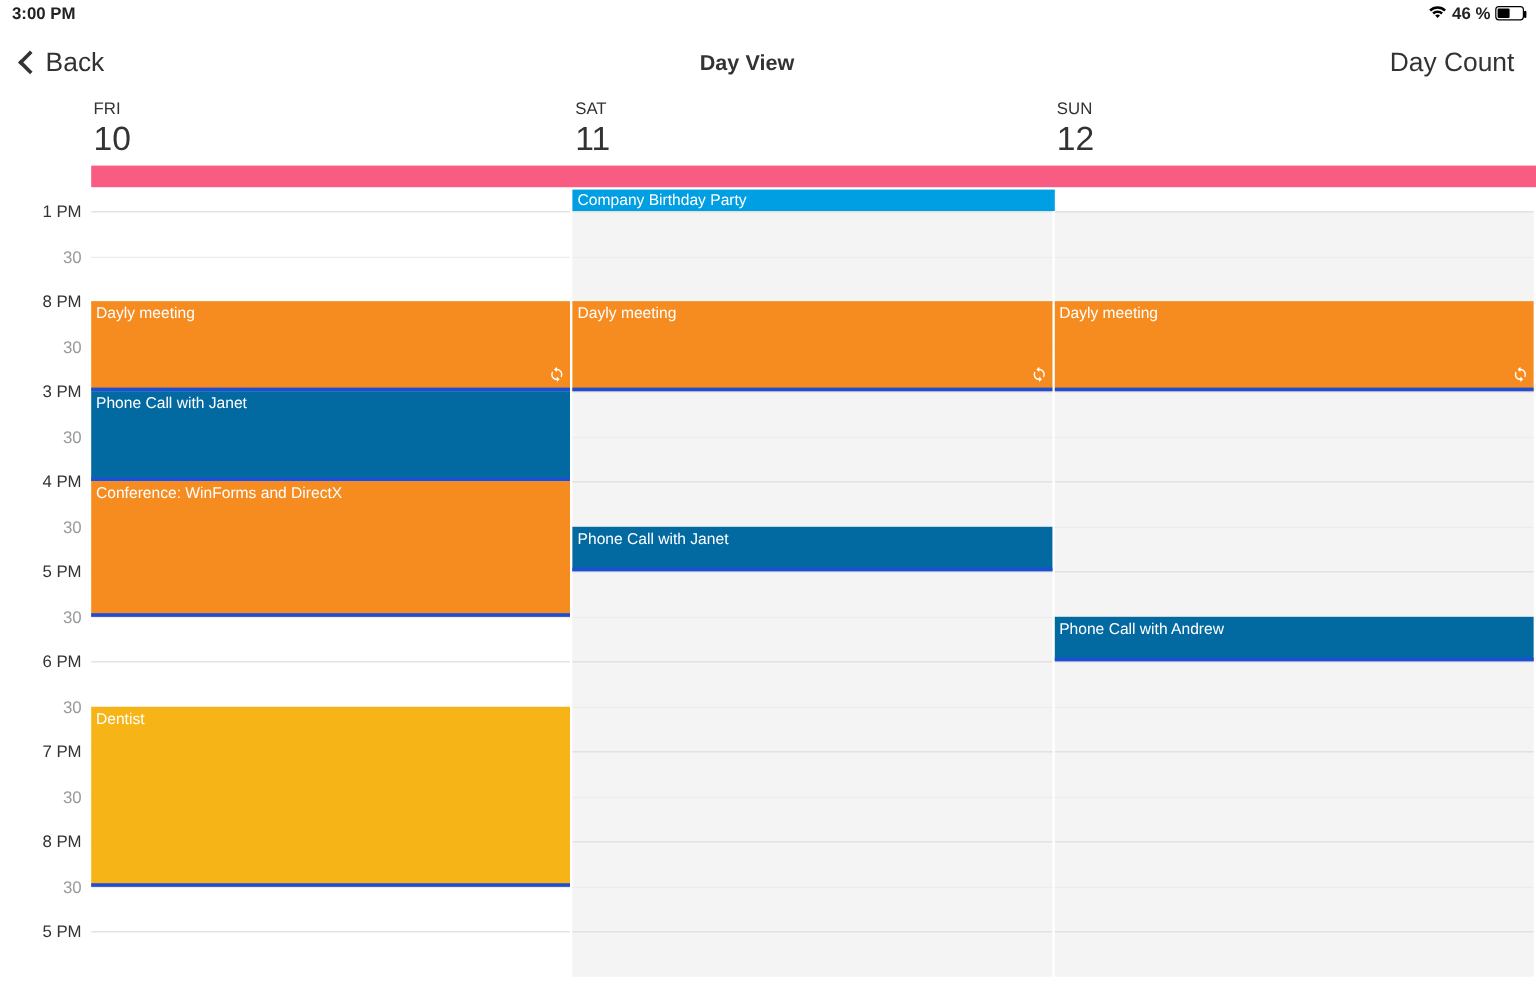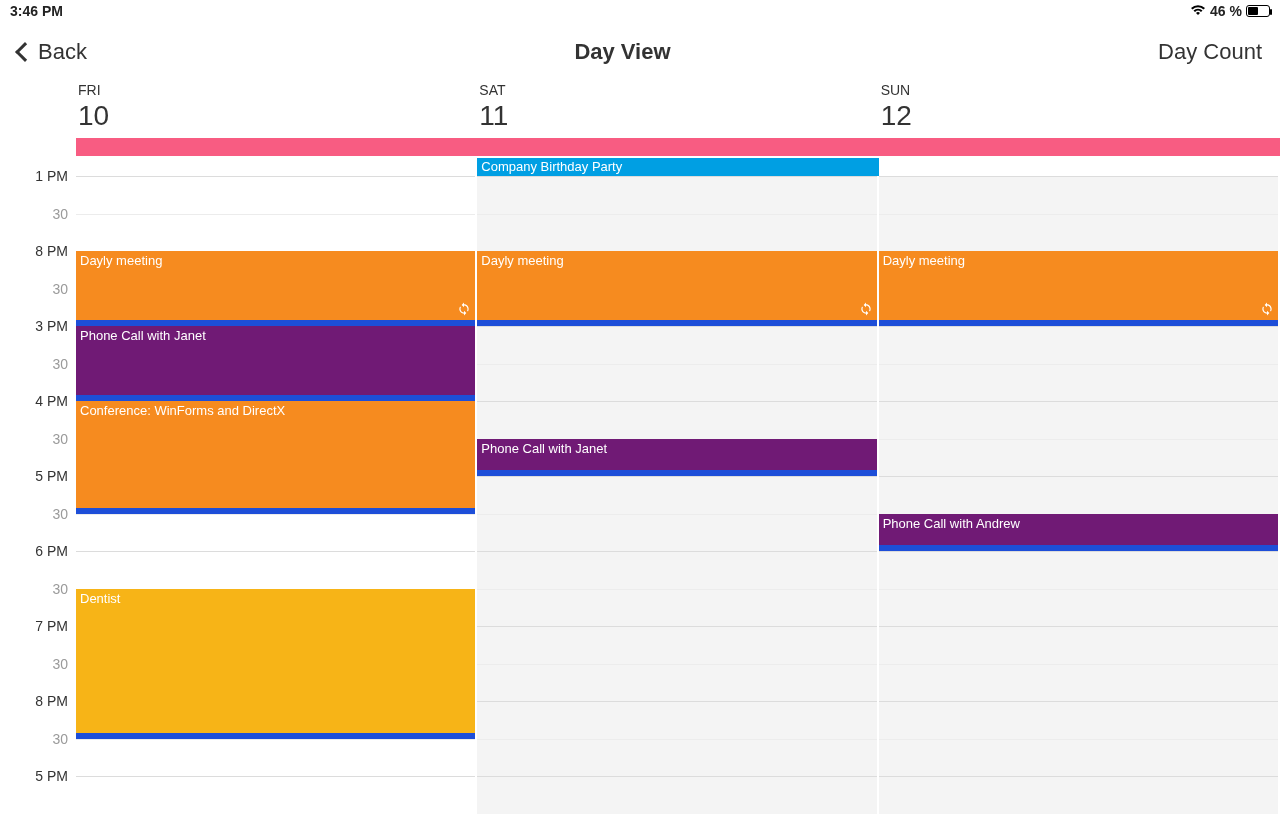--- a/index.html
+++ b/index.html
@@ -8,21 +8,21 @@
   .status-bar { height: 22px; display: flex; justify-content: space-between; align-items: center; padding: 0 10px; font-size: 14px; font-weight: 600; }
   .status-right { display: flex; align-items: center; gap: 4px; }
   .wifi-icon { display:inline-block; }
   .battery { width: 24px; height: 12px; border: 1px solid #000; border-radius: 3px; position: relative; display:inline-block; vertical-align: middle;}
   .battery::after { content:""; position:absolute; right:-3px; top:3px; width:2px; height:6px; background:#000; border-radius:1px;}
   .battery .fill { position:absolute; left:1px; top:1px; bottom:1px; width:46%; background:#000; border-radius:1px;}
   
   .nav-bar { height: 60px; display:flex; align-items:center; justify-content:space-between; padding: 0 18px; gap: 48px; }
   .back-btn { display:flex; align-items:center; font-size: 22px; color: #333; cursor:pointer; gap:2px;}
   .chevron { width: 14px; height: 14px; border-left: 3px solid #333; border-bottom: 3px solid #333; transform: rotate(45deg); margin-right:4px; }
-  .title { font-size: 22px; font-weight: 700; color:#333; }
+  .title { font-size: 18px; font-weight: 700; color:#333; }
   .right-btn { font-size: 22px; color:#333; cursor:pointer; }
   
   .calendar { position:relative; }
   .day-headers { display:flex; padding-left:76px; }
   .day-col-header { flex:1; padding: 0 2px; }
   .dow { font-size: 14px; color:#333; font-weight:500; }
   .dnum { font-size: 28px; color:#333; font-weight:400; margin-top:2px; }
   
   .allday-row { margin-top:6px; height:18px; position:relative; margin-left:76px; background:#fff; }
   .allday-bar { position:absolute; height:18px; background:#f85c82; }
@@ -34,32 +34,32 @@
   .time-gutter { position:absolute; left:0; top:0; width:76px; }
   .time-label { position:absolute; right:8px; font-size:14px; color:#333; transform: translateY(-50%); }
   .time-label.minor { color:#9a9a9a; }
   
   .day-columns { display:flex; margin-left:76px; position:relative; }
   .day-col { flex:1; position:relative; border-right: 2px solid #fff; }
   .slot { border-top:1px solid #ececec; box-sizing:border-box; }
   .slot.hour { border-top:1px solid #dcdcdc; }
   .slot.shade { background:#f4f4f4; }
   
-  .event { position:absolute; left:0; right:0; color:#fff; font-size:13px; padding:2px 4px; overflow:hidden; border-bottom:6px solid #1d4ed8; box-sizing:border-box;}
+  .event { position:absolute; left:0; right:0; color:#fff; font-size:13px; padding:2px 4px; overflow:hidden; border-bottom:3px solid #1d4ed8; box-sizing:border-box;}
   .orange { background:#f68b1f; }
-  .green { background:#701a75; }
+  .green { background:#0369a1; }
   .yellow { background:#f7b417; }
   .recur-icon { position:absolute; bottom:4px; right:4px; width:14px; height:14px; }
   .recur-icon svg { width:14px; height:14px; fill:#fff; }
 </style>
 </head>
 <body>
 
 <div class="status-bar">
-  <span>3:46 PM</span>
+  <span>3:00 PM</span>
   <span class="status-right">
     <span class="wifi-icon">
       <svg width="16" height="12" viewBox="0 0 16 12">
           <path d="M8 11 L6 9 A3 3 0 0 1 10 9 Z M3.5 6.5 A6.5 6.5 0 0 1 12.5 6.5 L11 8 A4.3 4.3 0 0 0 5 8 Z M1 4 A10 10 0 0 1 15 4 L13.5 5.5 A7.8 7.8 0 0 0 2.5 5.5 Z" fill="#000"></path>
         </svg>
     </span>
     <span>46 %</span>
     <span class="battery">
         <span class="fill"></span>
       </span>

